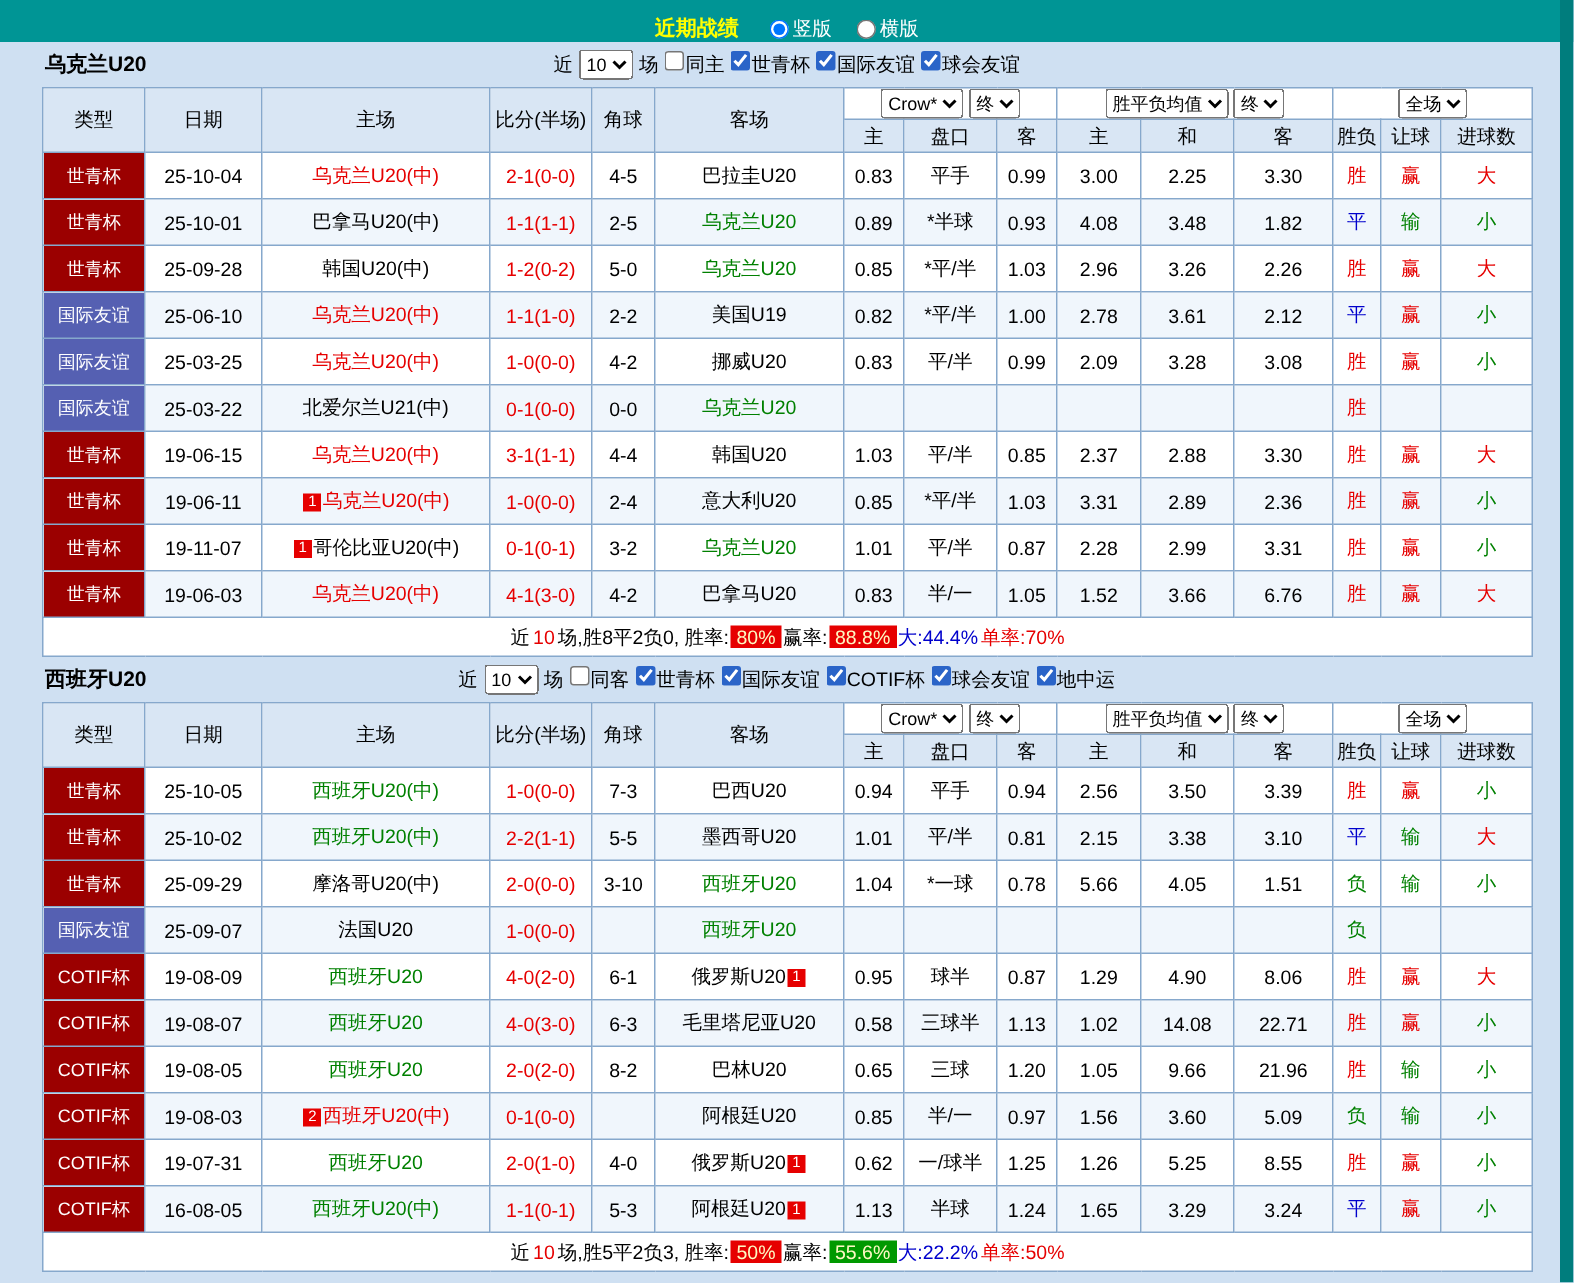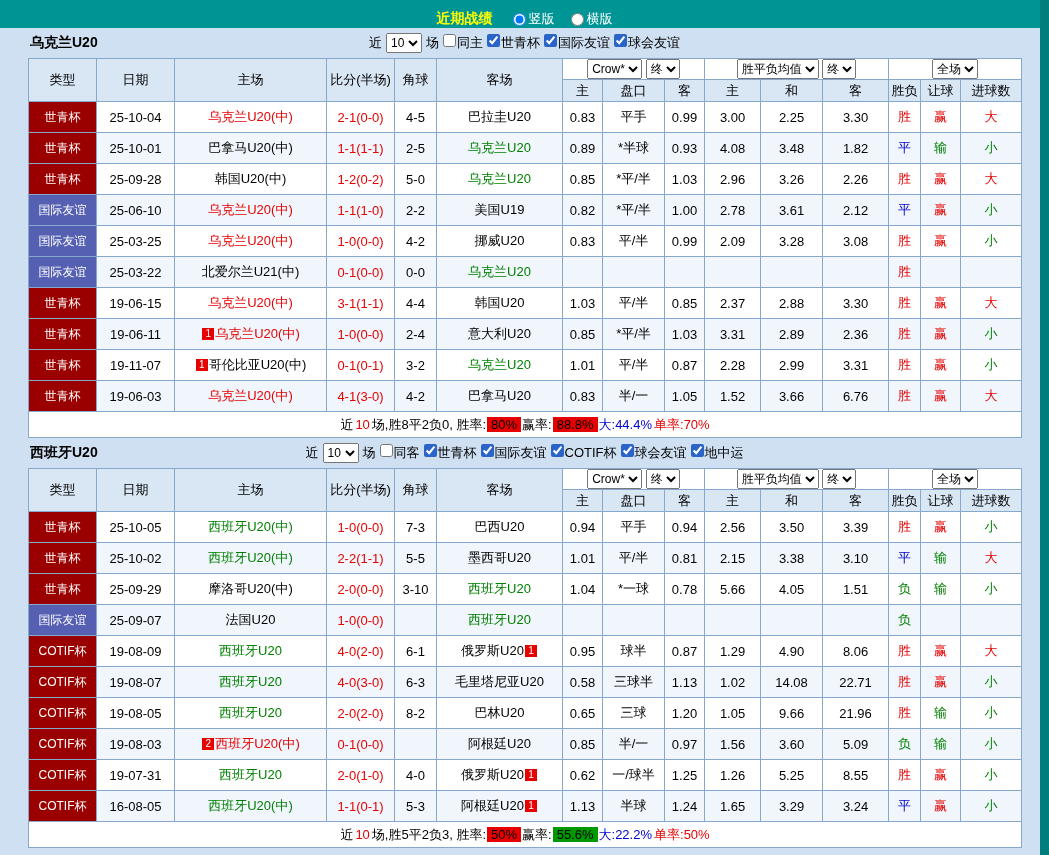--- a/index.html
+++ b/index.html
@@ -21,21 +21,21 @@
   thead th{background:#d9e6f4}
   thead tr.select-row th.selcell{background:#fff;height:15px}
   thead tr.label-row th{height:22px}
   tbody tr:nth-child(even){background:#f0f6fc}
   .t-cup{background:#9b0000;color:#fff;font-size:12px}
   .t-friendly{background:#5560b2;color:#fff;font-size:12px}
   .c-red{color:#e60000}
   .c-green{color:#008000}
   .c-blue{color:#0000cc}
   .c-black{color:#000}
-  .c-white{color:#000000}
+  .c-white{color:#fef9c3}
   .badge{display:inline-block;background:#e60000;color:#fff;font-size:10px;line-height:12px;width:12px;height:12px;vertical-align:1px;margin:0 1px;text-align:center}
   td.summary{height:26px;background:#fff;text-align:center}
   .seg{display:inline-block;padding:0 1px}
   .seg.box{padding:0 4px}
   .bg-red{background:#e60000}
   .bg-green{background:#009900}
 </style>
 </head>
 <body>
 

